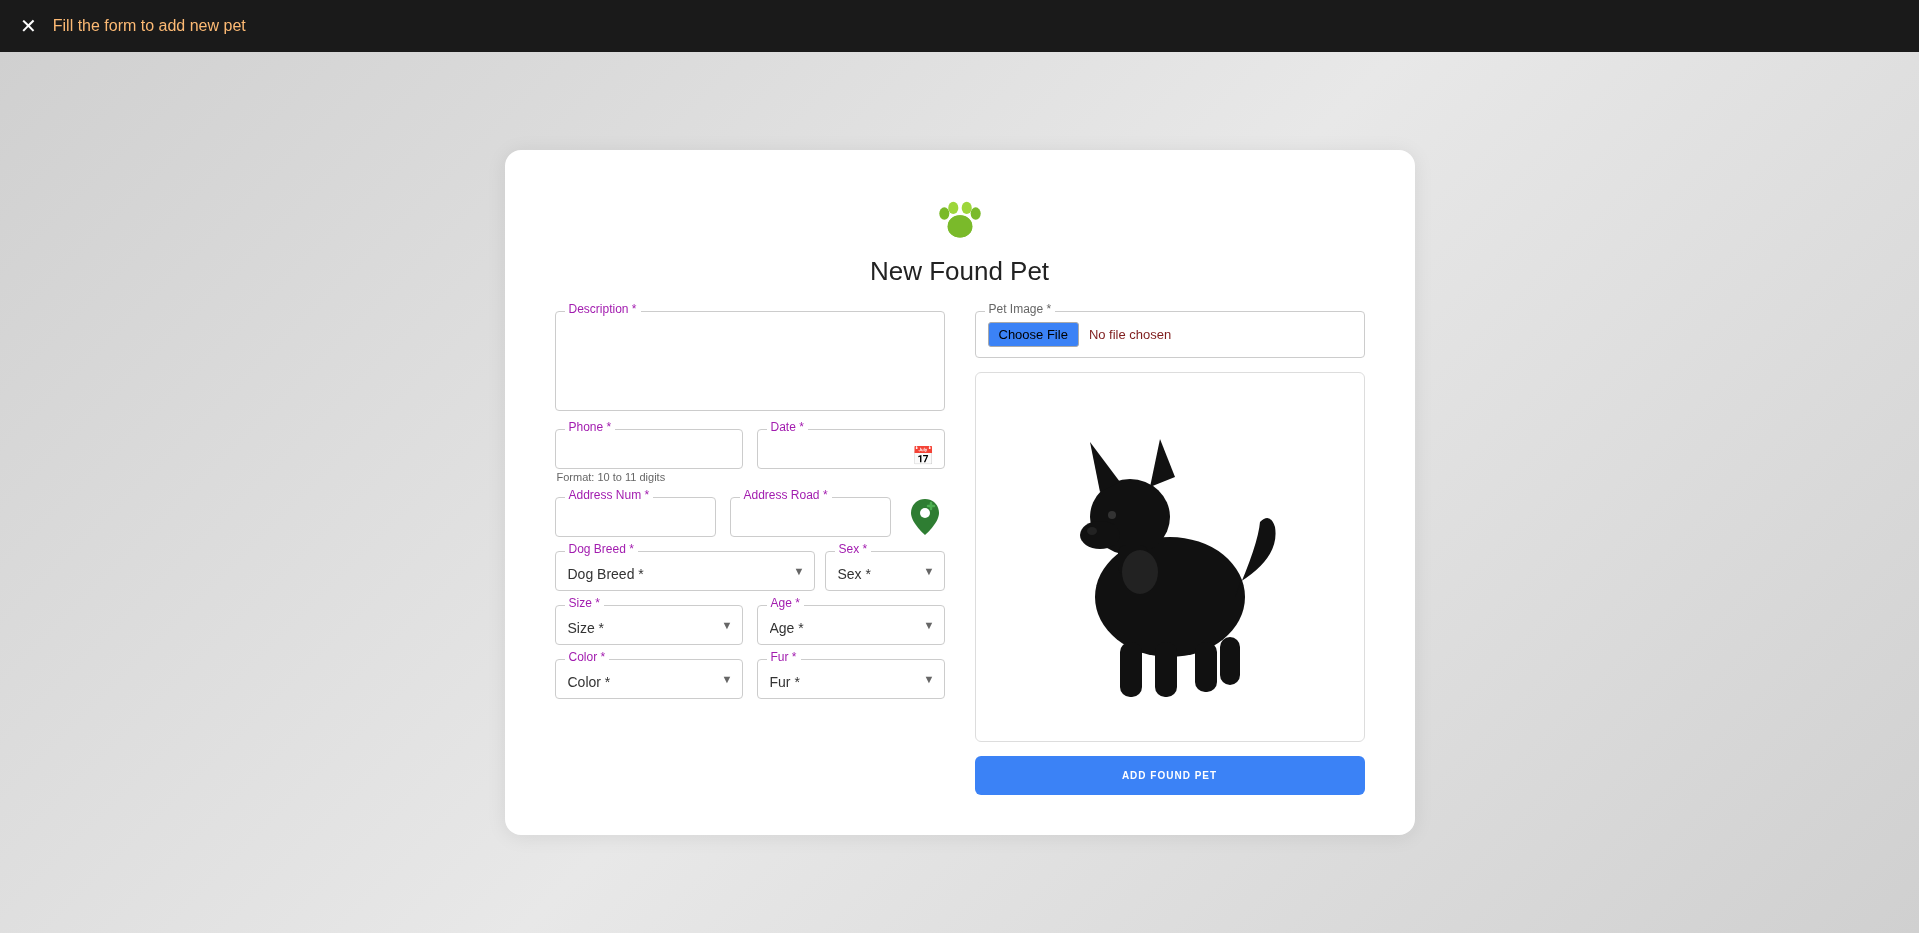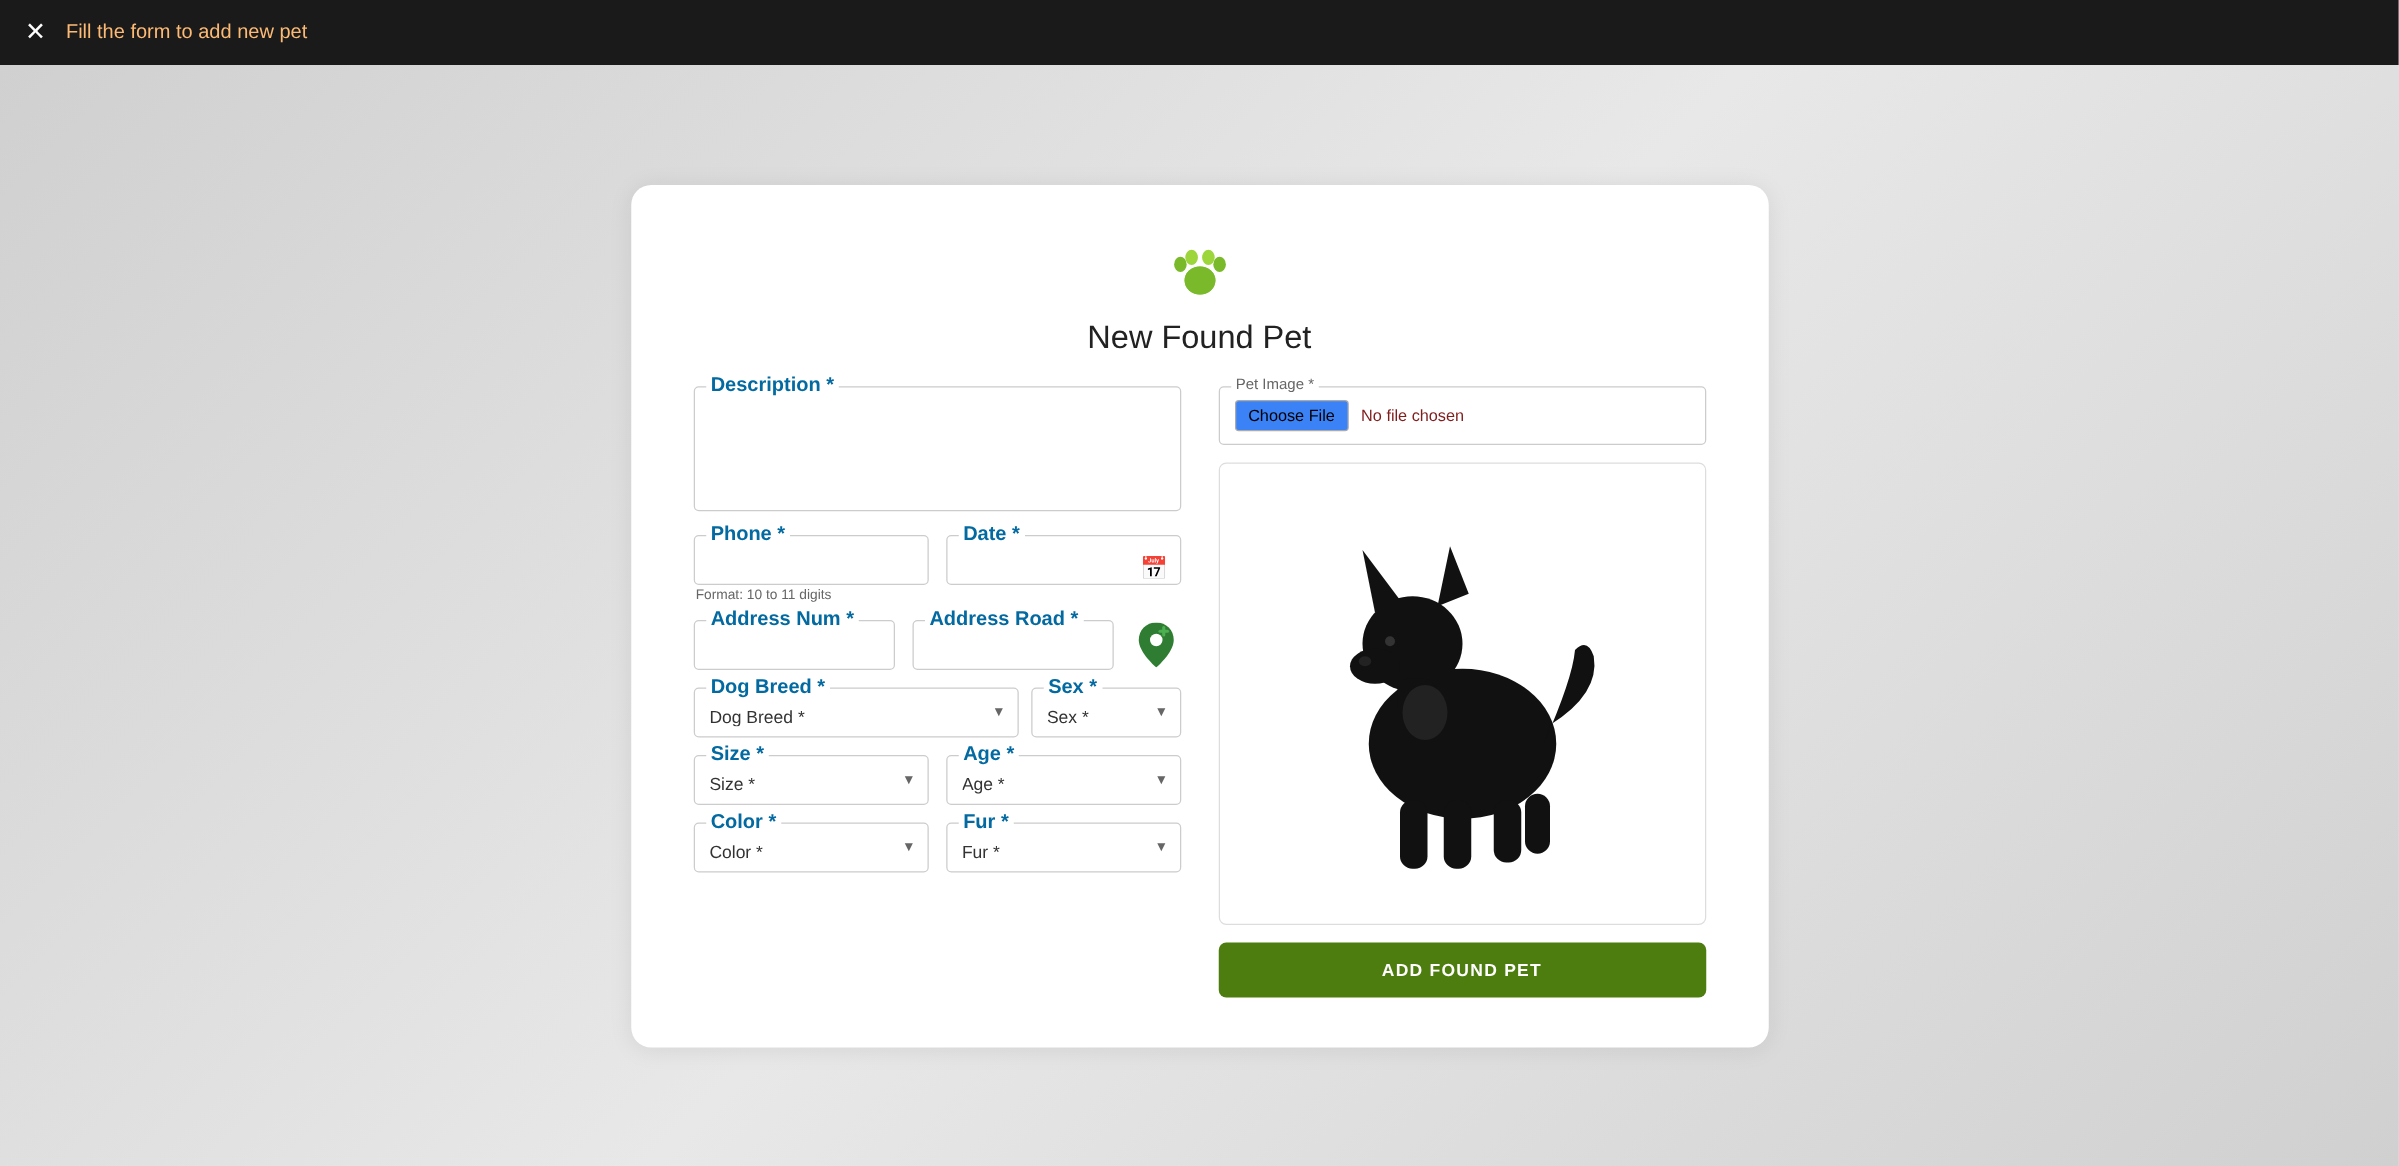--- a/index.html
+++ b/index.html
@@ -127,24 +127,23 @@
     
     .field {
       position: relative;
     }
     .field label {
       position: absolute;
       top: -9px;
       left: 10px;
       background: #fff;
       padding: 0 4px;
-      font-size: 16px;
-      color: #0369a1;
+      font-size: 12px;
+      color: #a21caf;
       pointer-events: none;
-      font-weight: bold;
     }
     .field input,
     .field textarea,
     .field select {
       width: 100%;
       border: 1px solid #ccc;
       border-radius: 4px;
       padding: 14px 12px 8px;
       font-size: 14px;
       color: #333;
@@ -299,26 +298,26 @@
       overflow: hidden;
     }
     .dog-silhouette {
       width: 260px;
       height: 320px;
     }
 
     
     .add-btn {
       width: 100%;
-      background: #4d7c0f;
+      background: #3b82f6;
       color: #fff;
       border: none;
       border-radius: 6px;
       padding: 14px;
-      font-size: 14px;
+      font-size: 10px;
       font-weight: 700;
       letter-spacing: 1px;
       cursor: pointer;
       text-transform: uppercase;
     }
   </style>
 </head>
 <body>
 
 <div class="topbar">

